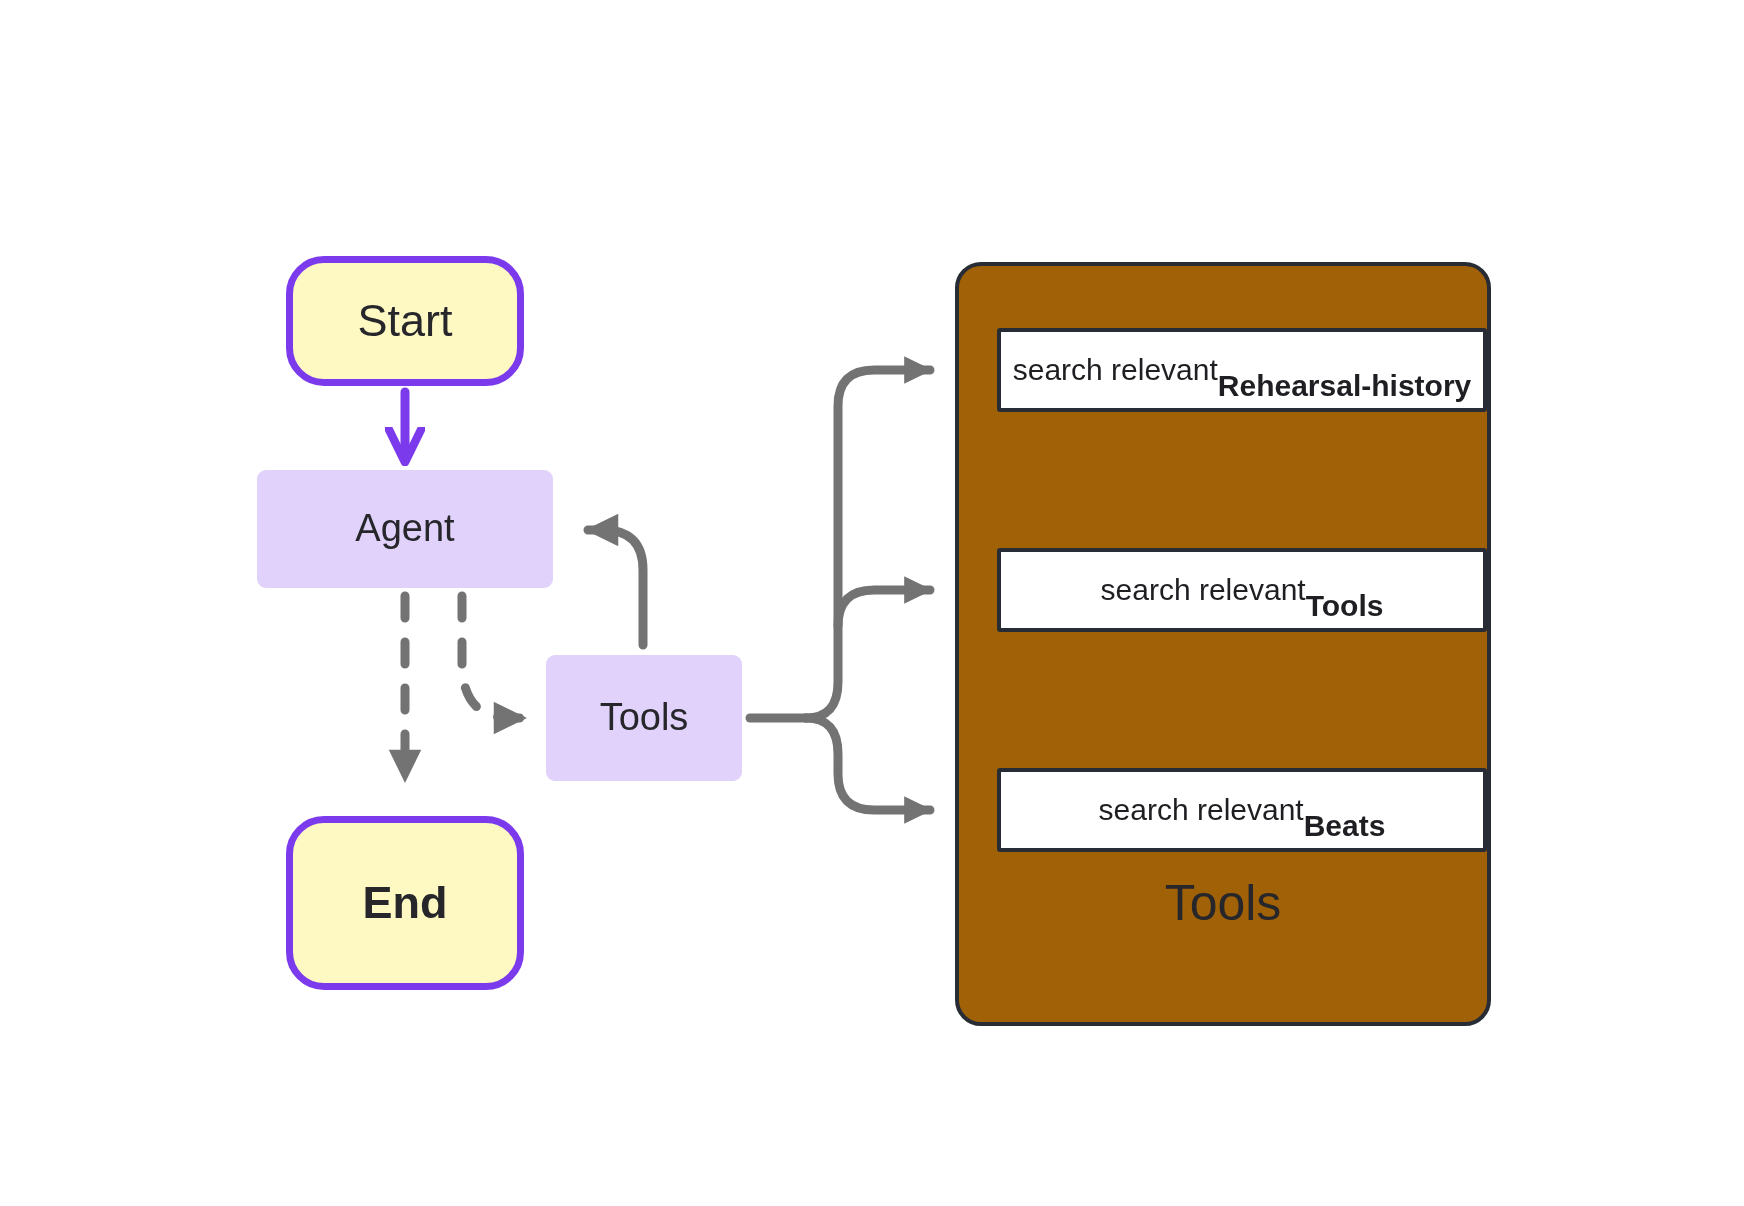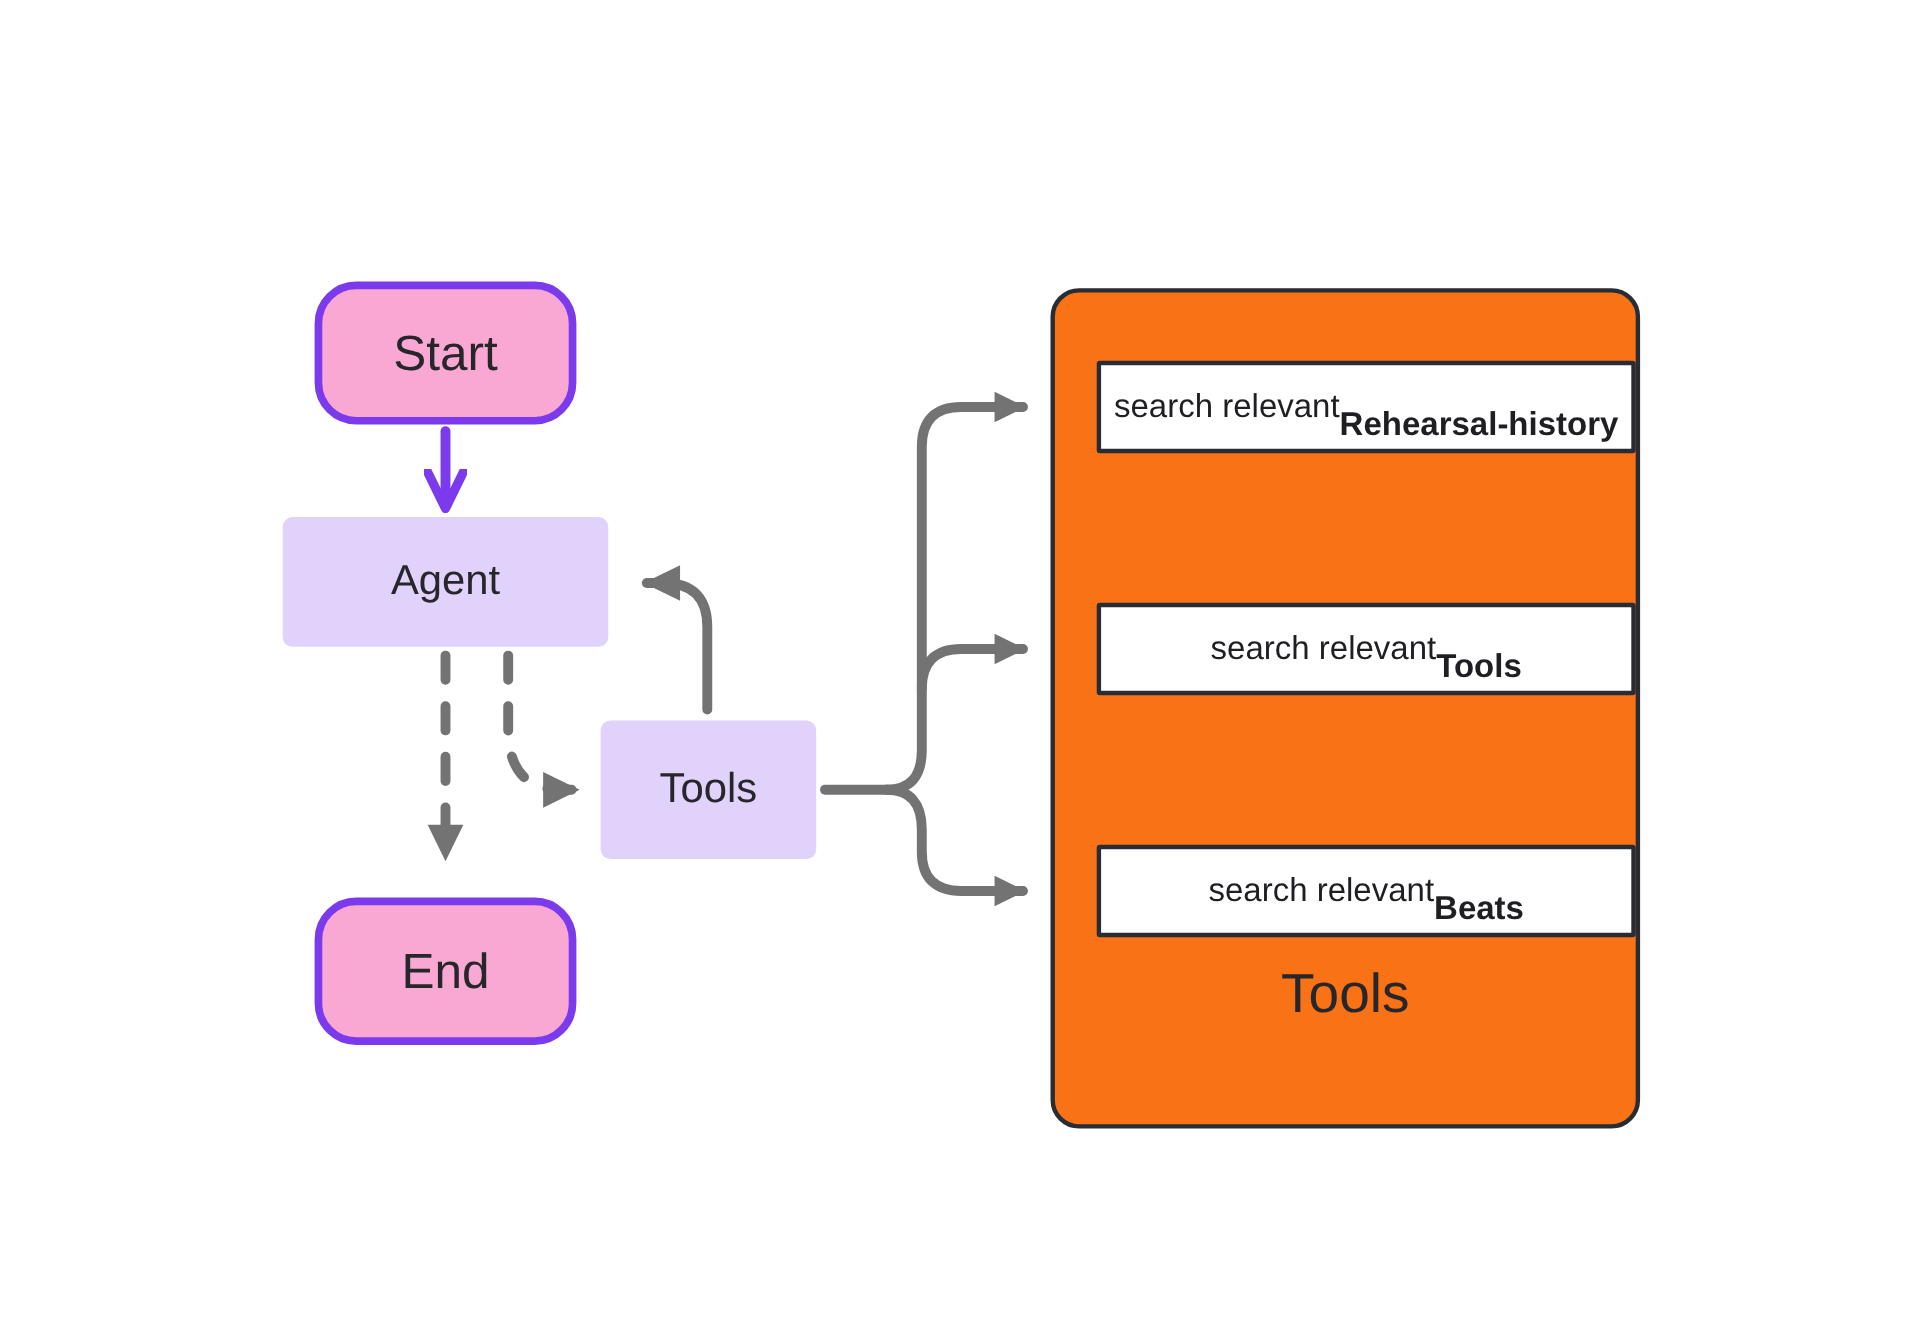--- a/index.html
+++ b/index.html
@@ -32,48 +32,48 @@
     position: absolute;
     display: flex;
     align-items: center;
     justify-content: center;
     box-sizing: border-box;
     text-align: center;
     line-height: 1.15;
   }
 
   .terminal {
-    background: #f9a8d4;
+    background: #fef9c3;
     border: 7px solid #7c3aed;
     border-radius: 38px;
     font-size: 45px;
     color: #26262b;
   }
 
   .process {
     background: #e0d2fb;
     border-radius: 9px;
     font-size: 38px;
     color: #26262b;
   }
 
   #node-start { left: 286px; top: 256px; width: 238px; height: 130px; }
   #node-agent { left: 257px; top: 470px; width: 296px; height: 118px; }
-  #node-end   { left: 286px; top: 816px; width: 238px; height: 134px; }
+  #node-end   { left: 286px; top: 816px; width: 238px; height: 174px; font-weight: bold; }
   #node-tools { left: 546px; top: 655px; width: 196px; height: 126px; }
 
   
   #tools-panel {
     position: absolute;
     left: 955px;
     top: 262px;
     width: 536px;
     height: 764px;
     box-sizing: border-box;
-    background: #f97316;
+    background: #a16207;
     border: 4px solid #282c34;
     border-radius: 26px;
     text-decoration: underline;
   }
 
   .tool-box {
     position: absolute;
     left: 38px;
     width: 490px;
     height: 84px;

